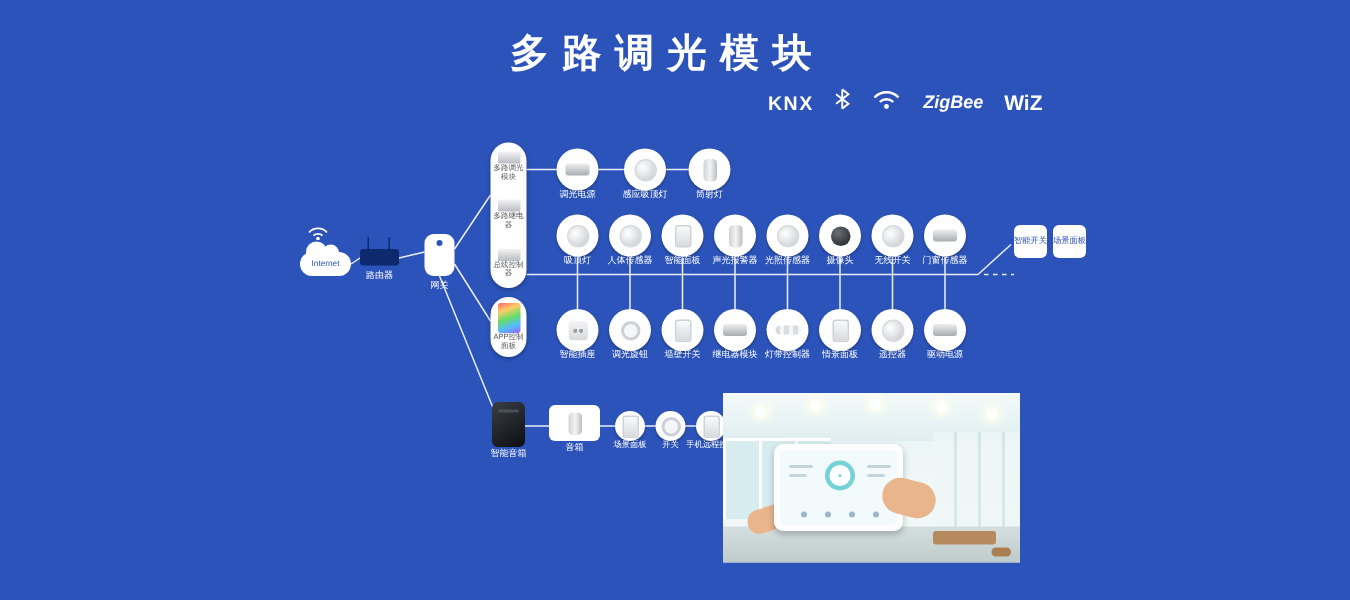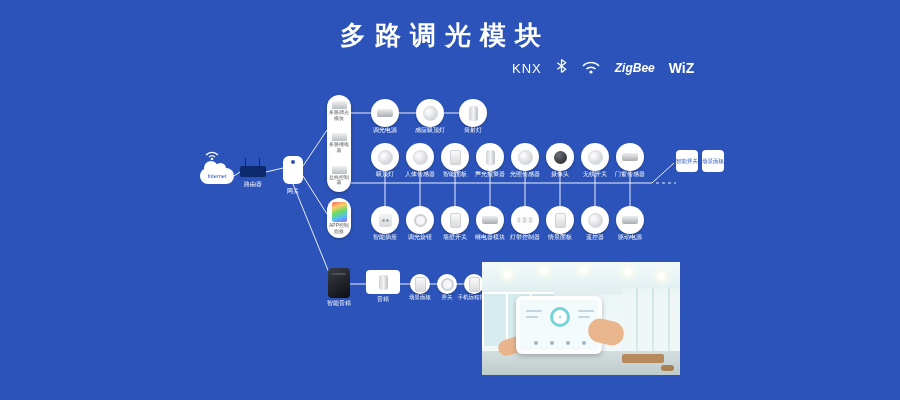--- a/index.html
+++ b/index.html
@@ -5,21 +5,21 @@
   html,body{margin:0;padding:0;}
   body{font-family:"Liberation Sans","DejaVu Sans",sans-serif;}
   .stage{position:relative;width:900px;height:400px;background:#2b53b9;overflow:hidden;}
   .abs{position:absolute;}
   .wires{position:absolute;left:0;top:0;}
   .title{position:absolute;left:295px;top:18px;width:300px;margin:0;text-align:center;
          color:#fff;font-size:26px;font-weight:bold;letter-spacing:9px;}
   .subtitle{position:absolute;left:374px;top:61px;background:#0e2d73;color:#fff;
             font-size:10px;padding:3px 11px;border-radius:11px;letter-spacing:1px;}
   .logos{position:absolute;left:512px;top:56px;display:flex;gap:14px;align-items:center;height:24px;color:#fff;}
-  .logo-knx{font-weight:400;font-size:13px;letter-spacing:1px;}
+  .logo-knx{font-weight:700;font-size:13px;letter-spacing:1px;}
   .logo-zigbee{font-weight:800;font-style:italic;font-size:12px;}
   .logo-wiz{font-weight:800;font-size:14px;}
   .lbl{font-size:6px;color:#fff;line-height:1.25;}
   .lblc{text-align:center;}
   
   .cloud{position:absolute;left:200px;top:168px;width:34px;height:16px;background:#fff;border-radius:10px;}
   .cloud::before{content:"";position:absolute;left:4px;top:-7px;width:14px;height:14px;background:#fff;border-radius:50%;}
   .cloud::after{content:"";position:absolute;left:15px;top:-5px;width:11px;height:11px;background:#fff;border-radius:50%;}
   .cloud span{position:relative;z-index:2;display:block;text-align:center;color:#2b53b9;font-size:5.5px;line-height:16px;}
   .router{position:absolute;left:240px;top:166px;width:26px;height:11px;background:#0d2a6e;border-radius:2px;}

